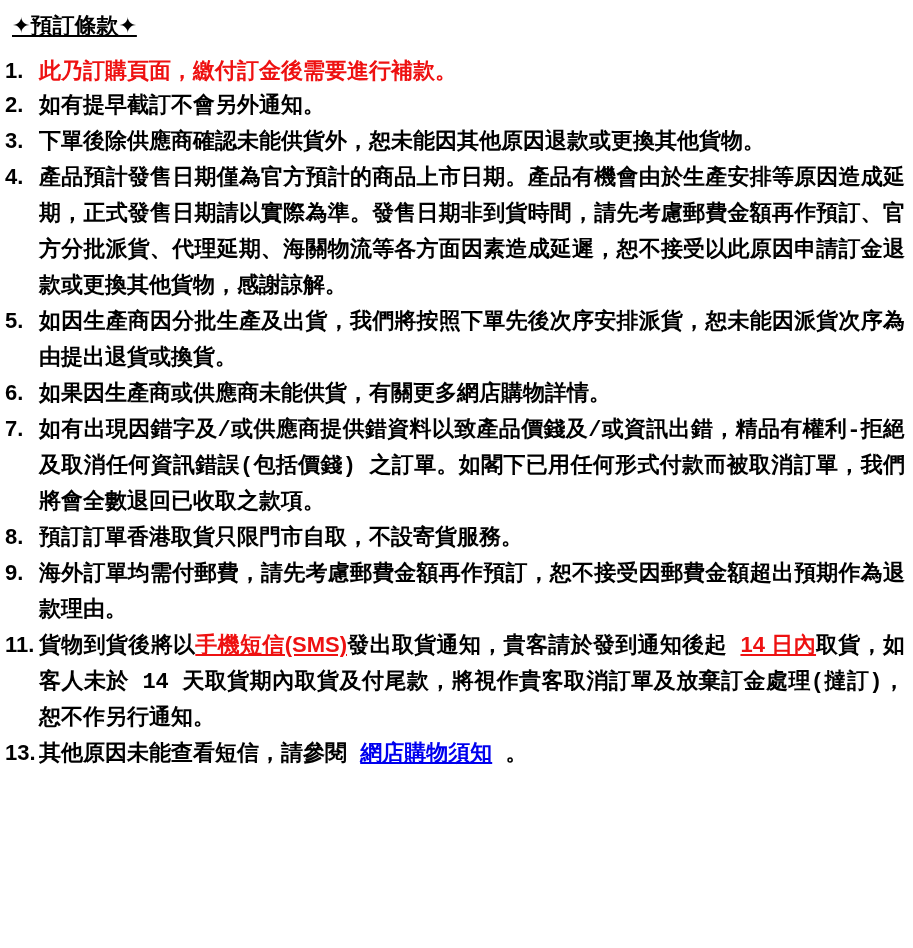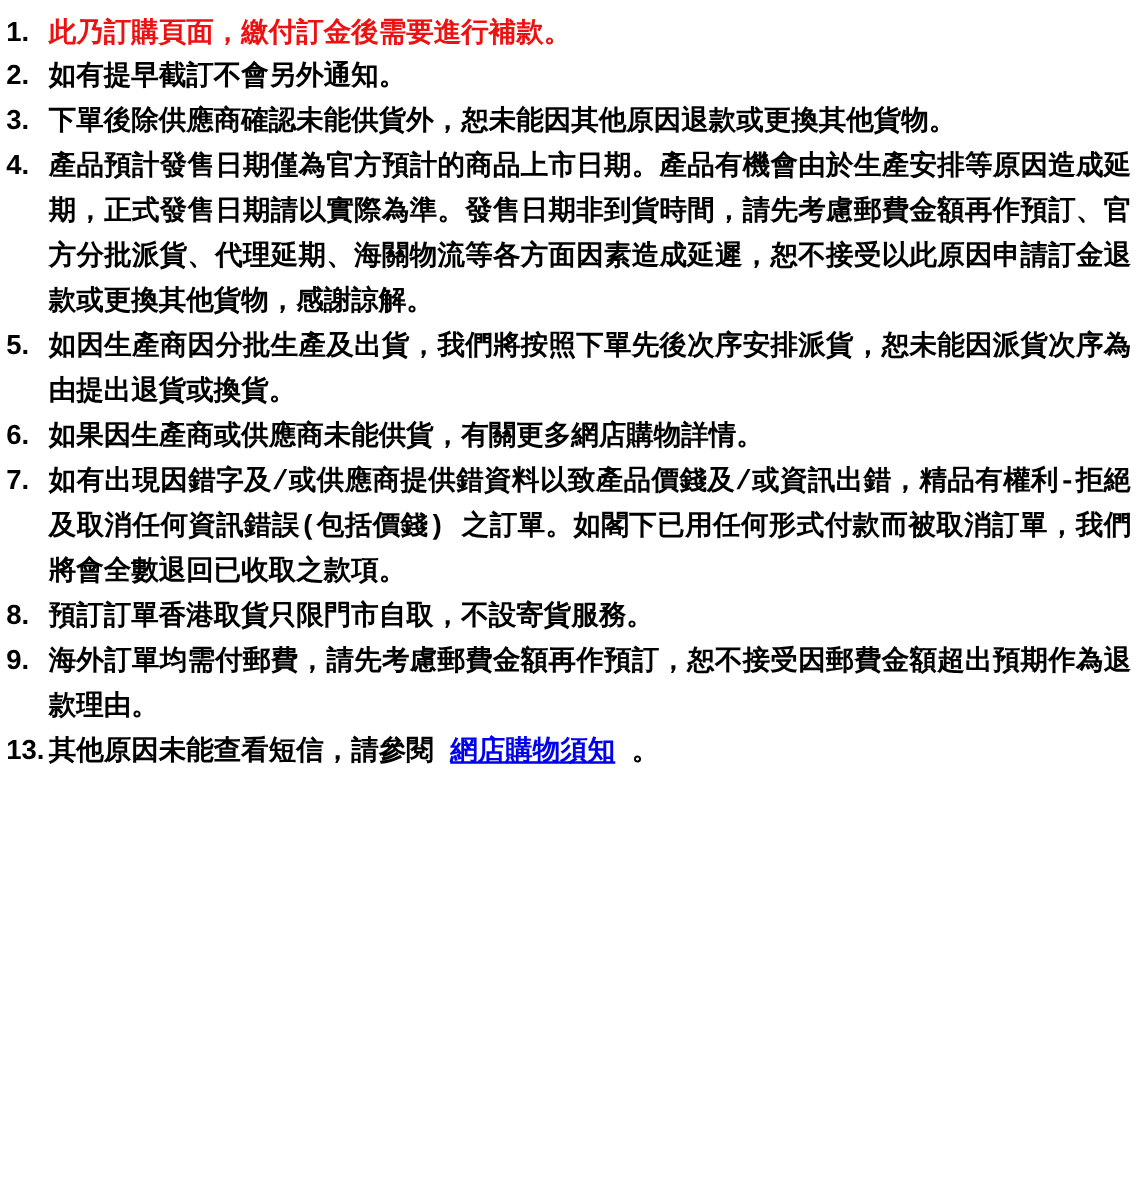--- a/index.html
+++ b/index.html
@@ -38,20 +38,21 @@
   .seg-normal { color: var(--ink, #000000); font-family: Liberation Mono, monospace; }
   .seg-red { color: var(--red, #ee1111); }
   .seg-redu { color: var(--red, #ee1111); text-decoration: underline; }
   .seg-link { color: var(--blue, #0000ee); text-decoration: underline; cursor: pointer; }
 </style>
 </head>
 <body>
 
 <div class="page">
 
+  <div class="section-title">✦預訂條款✦</div>
 
   <ol class="terms" id="terms-list">
       <li class="term">
         <span class="num">1.</span>
         <span class="txt"><span class="seg seg-red">此乃訂購頁面，繳付訂金後需要進行補款。</span></span>
       </li>
       <li class="term">
         <span class="num">2.</span>
         <span class="txt"><span class="seg seg-normal">如有提早截訂不會另外通知。</span></span>
       </li>
@@ -77,17 +78,21 @@
       </li>
       <li class="term">
         <span class="num">8.</span>
         <span class="txt"><span class="seg seg-normal">預訂訂單香港取貨只限門市自取，不設寄貨服務。</span></span>
       </li>
       <li class="term">
         <span class="num">9.</span>
         <span class="txt"><span class="seg seg-normal">海外訂單均需付郵費，請先考慮郵費金額再作預訂，恕不接受因郵費金額超出預期作為退款理由。</span></span>
       </li>
       <li class="term">
+        <span class="num">11.</span>
+        <span class="txt"><span class="seg seg-normal">貨物到貨後將以</span><span class="seg seg-redu">手機短信(SMS)</span><span class="seg seg-normal">發出取貨通知，貴客請於發到通知後起 </span><span class="seg seg-redu">14 日內</span><span class="seg seg-normal">取貨，如客人未於 14 天取貨期內取貨及付尾款，將視作貴客取消訂單及放棄訂金處理(撻訂)，恕不作另行通知。</span></span>
+      </li>
+      <li class="term">
         <span class="num">13.</span>
         <span class="txt"><span class="seg seg-normal">其他原因未能查看短信，請參閱 </span><a class="seg seg-link">網店購物須知</a><span class="seg seg-normal"> 。</span></span>
       </li>
     </ol>
 </div>
 
 </body></html>

